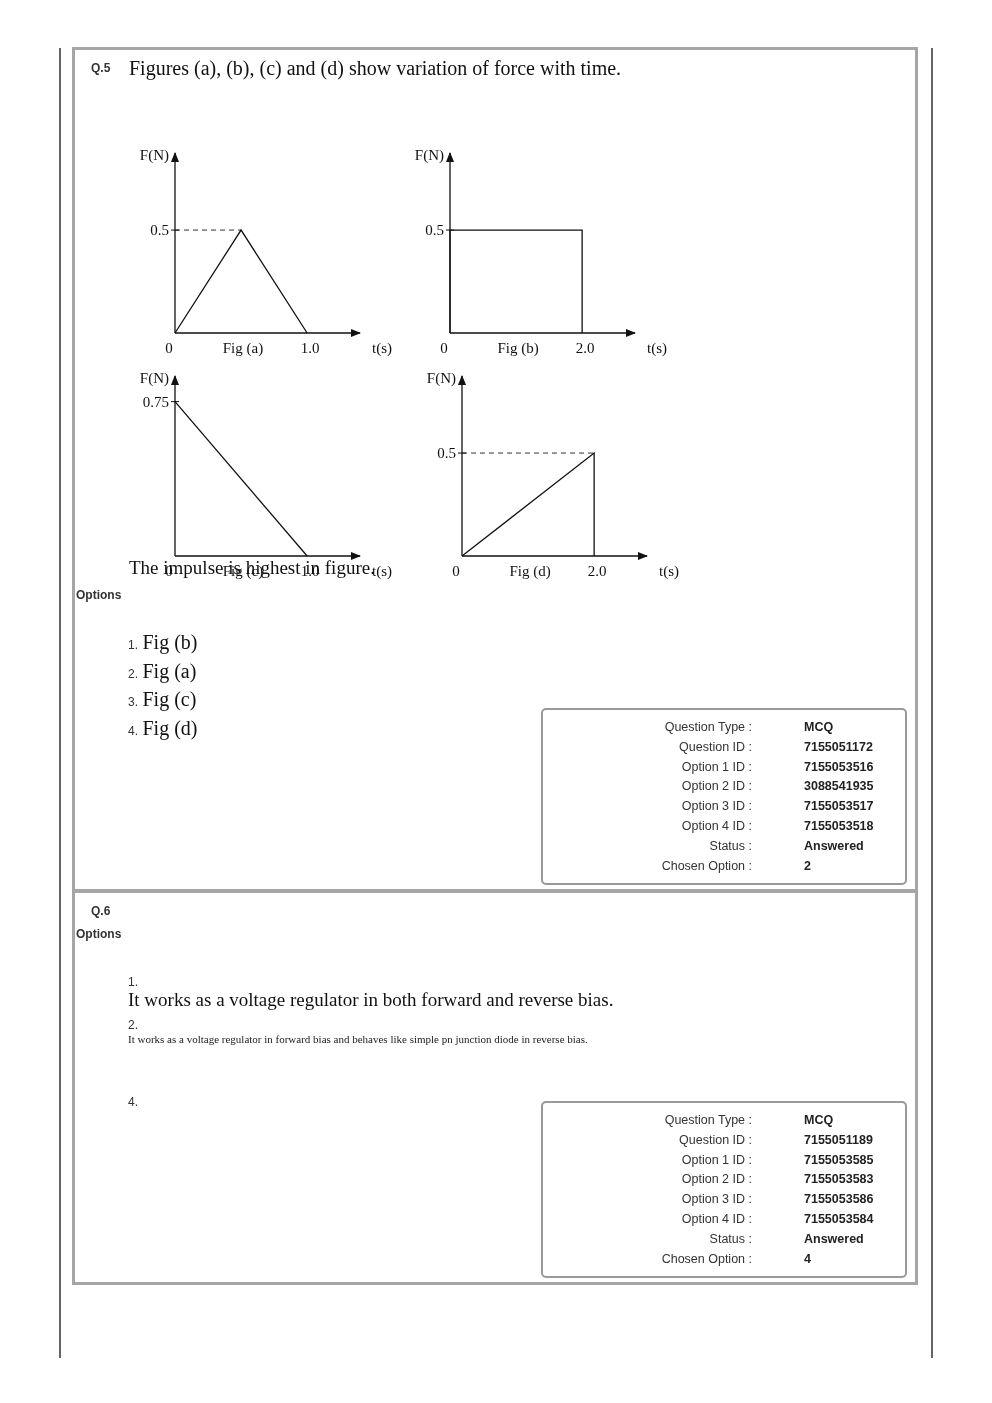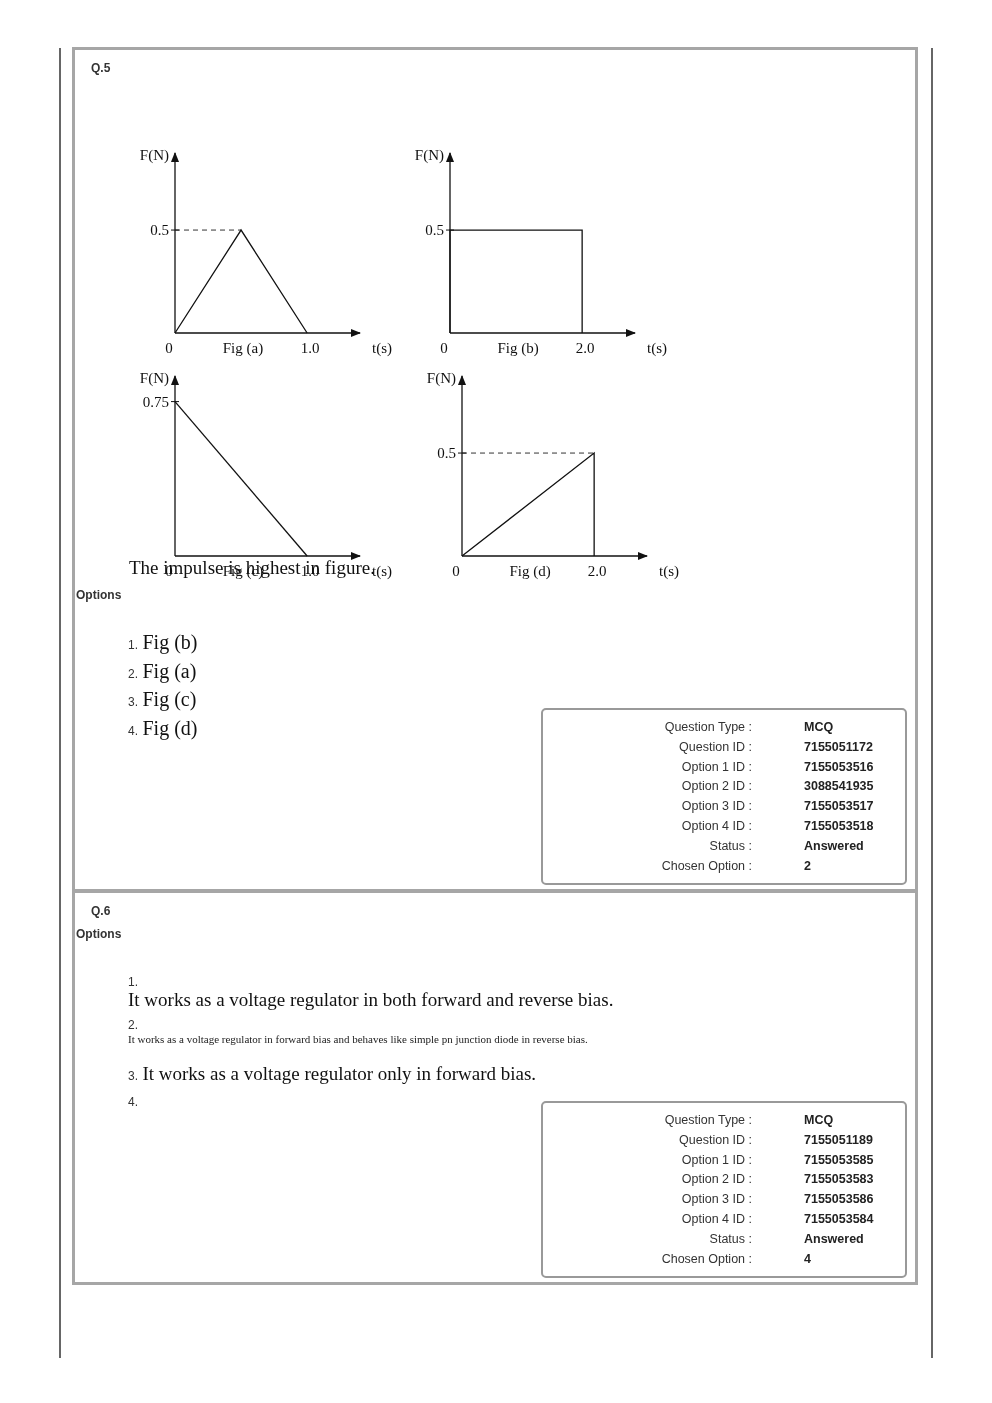--- a/index.html
+++ b/index.html
@@ -24,20 +24,21 @@
   svg text { font-family: "Liberation Serif", serif; fill: #111; }
 </style>
 </head>
 <body>
 
 <div class="page-rule-left"></div>
 <div class="page-rule-right"></div>
 
 <div class="qbox" id="q5">
   <span class="qnum" style="top:11px">Q.5</span>
+  <span class="qtext" style="top:7px">Figures (a), (b), (c) and (d) show variation of force with time.</span>
 
   <svg id="figs" width="620" height="480" style="position:absolute; left:45px; top:50px;">
     <defs>
       <marker id="arr" viewBox="0 0 10 10" refX="9" refY="5" markerWidth="8" markerHeight="8" orient="auto-start-reverse">
         <path d="M0,1 L10,5 L0,9 z" fill="#111"></path>
       </marker>
     </defs>
   <line x1="55" y1="233" x2="240" y2="233" stroke="#111" stroke-width="1.3" marker-end="url(#arr)"></line>
       <line x1="55" y1="233" x2="55" y2="53" stroke="#111" stroke-width="1.3" marker-end="url(#arr)"></line>
       <line x1="55" y1="130.05882352941177" x2="121.07142857142857" y2="130.05882352941177" stroke="#333" stroke-width="1" stroke-dasharray="5,4"></line>
@@ -143,24 +144,20 @@
   <span class="options-label" style="top:34px">Options</span>
 
   <div class="opt" style="top:34px">
     <span class="opt-num" style="display:block">1.</span>
     <span class="opt-text-large-block" style="font-size:19px">It works as a voltage regulator in both forward and reverse bias.</span>
   </div>
   <div class="opt" style="top:77px">
     <span class="opt-num" style="display:block">2.</span>
     <span class="opt-text-small">It works as a voltage regulator in forward bias and behaves like simple pn junction diode in reverse bias.</span>
   </div>
-  <div class="opt" style="top:122px">
-    <span class="opt-num">3.</span>
-    <span class="opt-text" style="font-size:19px">It works as a voltage regulator only in forward bias.</span>
-  </div>
   <div class="opt" style="top:154px">
     <span class="opt-num" style="display:block">4.</span>
   </div>
 
   <div class="infobox" style="left:466px; top:208px; height:177px;">
     <div class="info-row">
         <span class="info-label">Question Type :</span>
         <span class="info-value">MCQ</span>
       </div>
     <div class="info-row">

